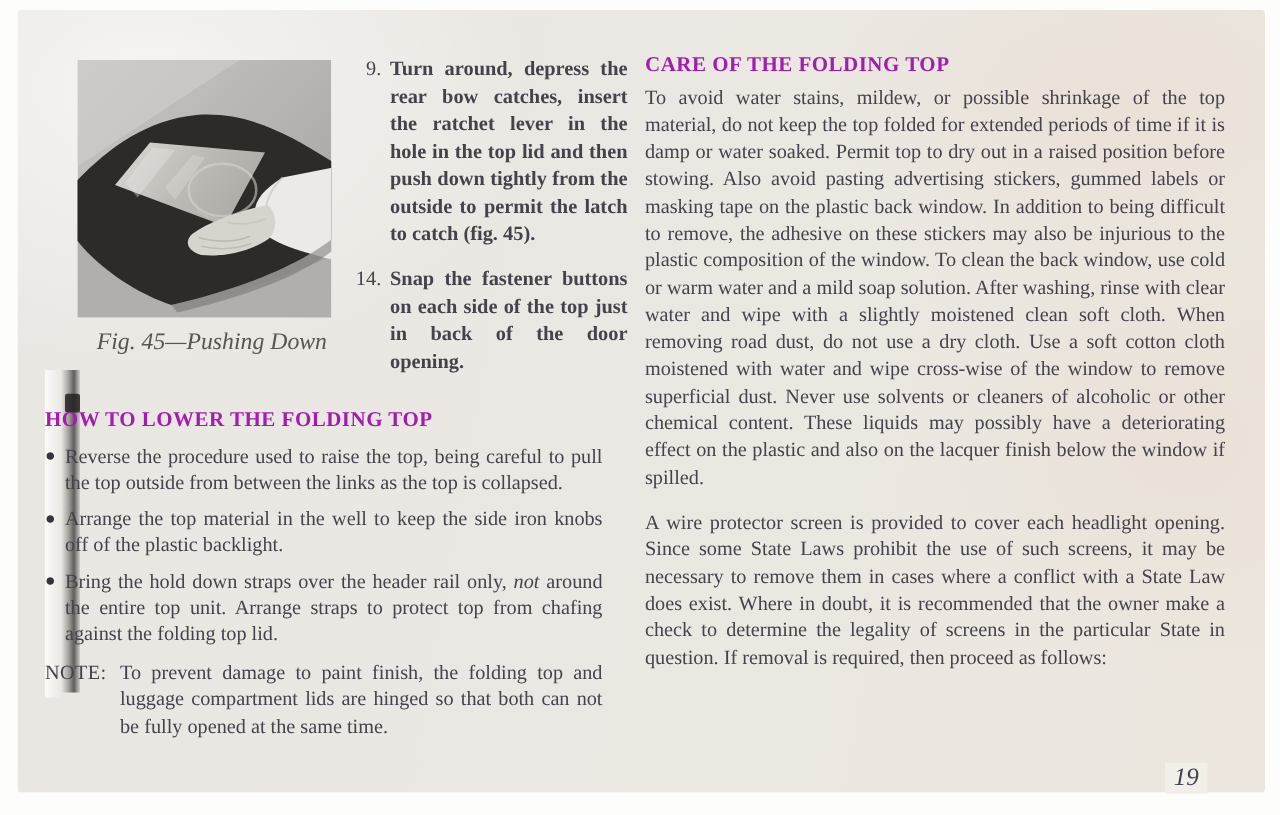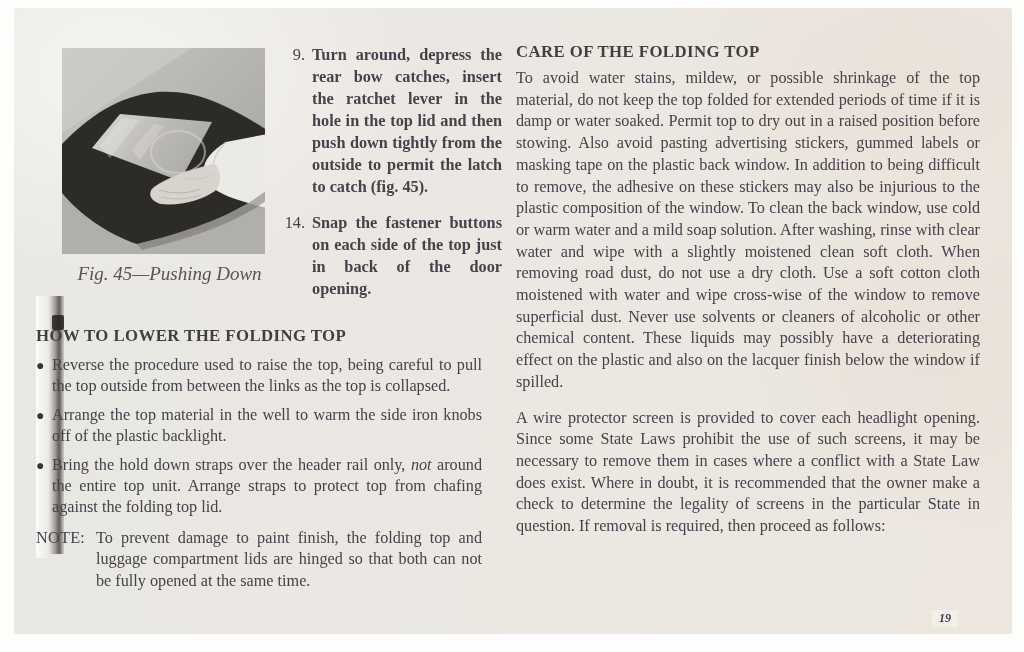--- a/index.html
+++ b/index.html
@@ -49,40 +49,40 @@
   }
   .step{display:flex;margin-bottom:14px;}
   .step .num{width:32px;flex:0 0 32px;text-align:right;padding-right:7px;box-sizing:border-box;}
   .step .stext{flex:1;text-align:justify;font-weight:bold;}
 
   .leftcol{
     position:absolute;left:36px;top:326px;width:446px;
     color:#45424b;font-size:16.2px;line-height:21.4px;
   }
   .heading{
-    font-weight:bold;color:#404040;font-size:16.8px;letter-spacing:0.4px;
+    font-weight:bold;color:#a21caf;font-size:16.8px;letter-spacing:0.4px;
     margin:0 0 9px 0;line-height:20px;
   }
   .bullet{display:flex;margin-bottom:7px;}
   .bullet .dot{width:16px;flex:0 0 16px;font-size:14px;line-height:21.4px;color:#37333c;}
   .bullet .btext{flex:1;text-align:justify;}
   .note{display:flex;margin-top:9px;}
   .note .nlabel{width:52px;flex:0 0 52px;letter-spacing:0.3px;}
   .note .ntext{flex:1;text-align:justify;padding-left:8px;}
 
   .rightcol{
     position:absolute;left:516px;top:42px;width:464px;
     color:#45424b;font-size:16.2px;line-height:21.7px;
   }
   .rightcol .heading{margin-bottom:6px;}
   .body-par{text-align:justify;margin:0 0 14px 0;}
 
   .pagenum{
     position:absolute;left:932px;top:610px;
-    font-style:italic;font-weight:bold;font-size:12px;color:#3d4156;
+    font-style:italic;font-weight:normal;font-size:20px;color:#3d4156;
     background:#f2efe8;padding:1px 7px;
   }
   i{font-style:italic;}
 </style>
 </head>
 <body>
 
 <div class="paper"></div>
 <div class="edge-light"></div>
 <div class="edge-shadow"></div>
@@ -144,21 +144,21 @@
 <div class="leftcol">
   <div class="heading">HOW TO LOWER THE FOLDING TOP</div>
 
   <div class="bullet">
     <span class="dot">●</span>
     <span class="btext"><span>Reverse the procedure used to raise the top, being careful to pull the top outside from between the links as the top is collapsed.</span><i></i><span></span></span>
   </div>
 
   <div class="bullet">
     <span class="dot">●</span>
-    <span class="btext"><span>Arrange the top material in the well to warm the side iron knobs off of the plastic backlight.</span><i></i><span></span></span>
+    <span class="btext"><span>Arrange the top material in the well to keep the side iron knobs off of the plastic backlight.</span><i></i><span></span></span>
   </div>
 
   <div class="bullet">
     <span class="dot">●</span>
     <span class="btext"><span>Bring the hold down straps over the header rail only, </span><i>not</i><span> around the entire top unit. Arrange straps to protect top from chafing against the folding top lid.</span></span>
   </div>
 
   <div class="note">
     <span class="nlabel">NOTE:</span>
     <span class="ntext">To prevent damage to paint finish, the folding top and luggage compartment lids are hinged so that both can not be fully opened at the same time.</span>

